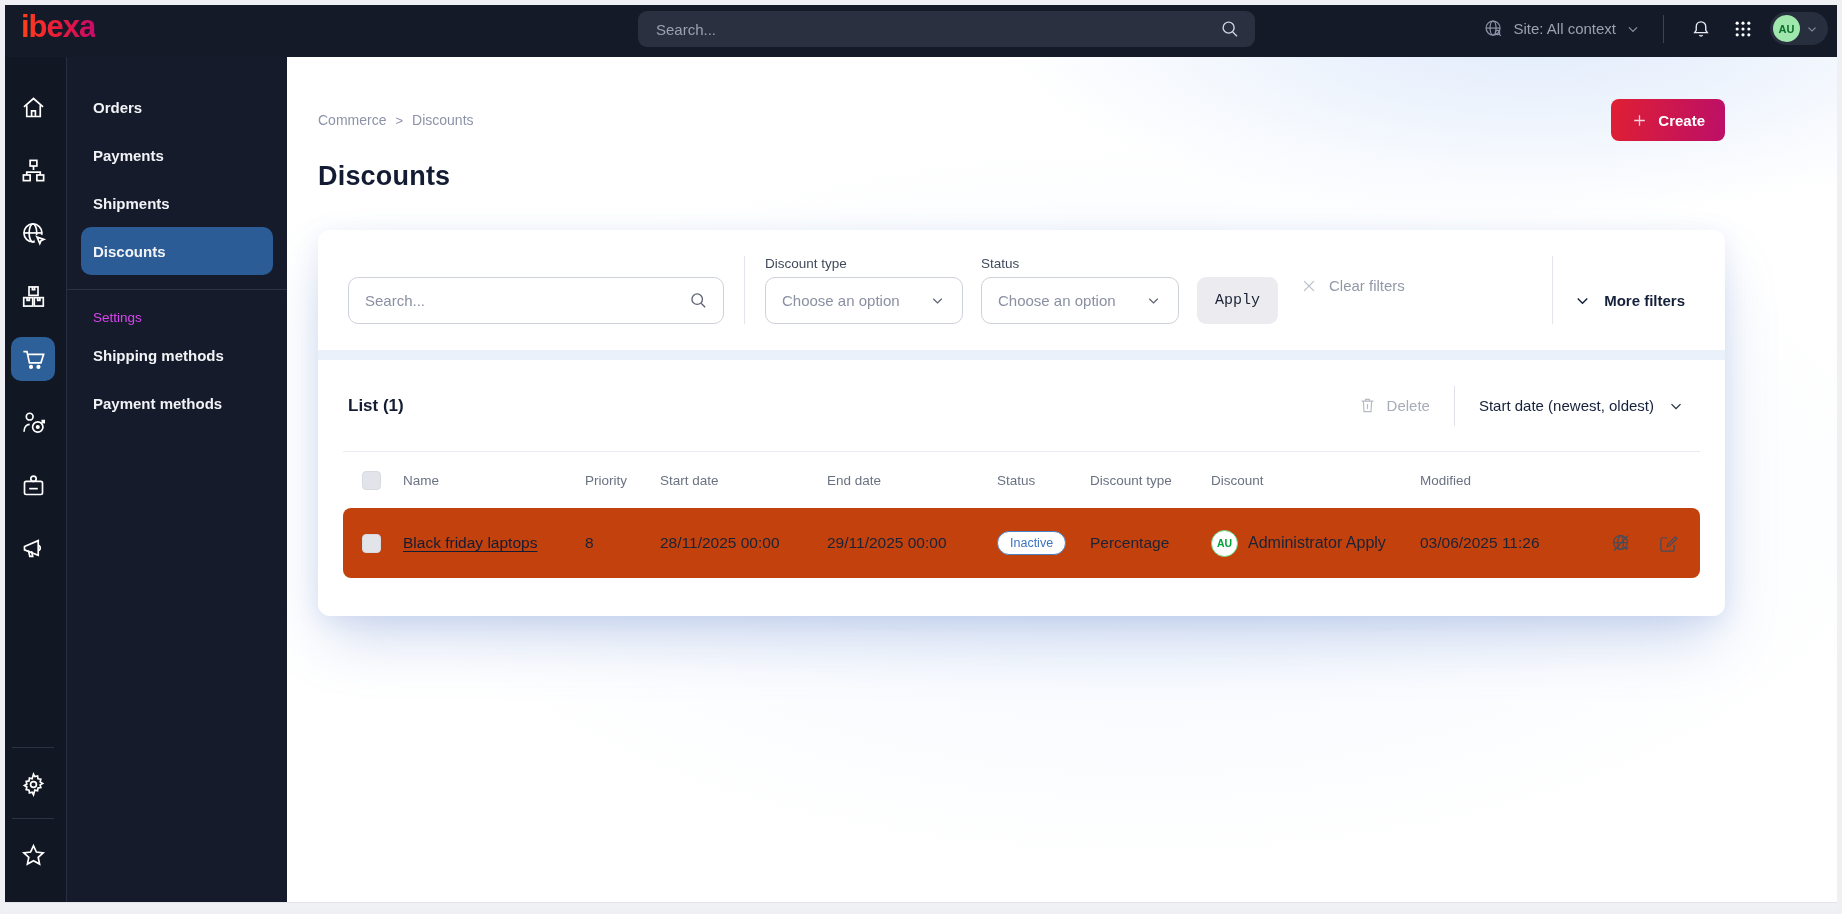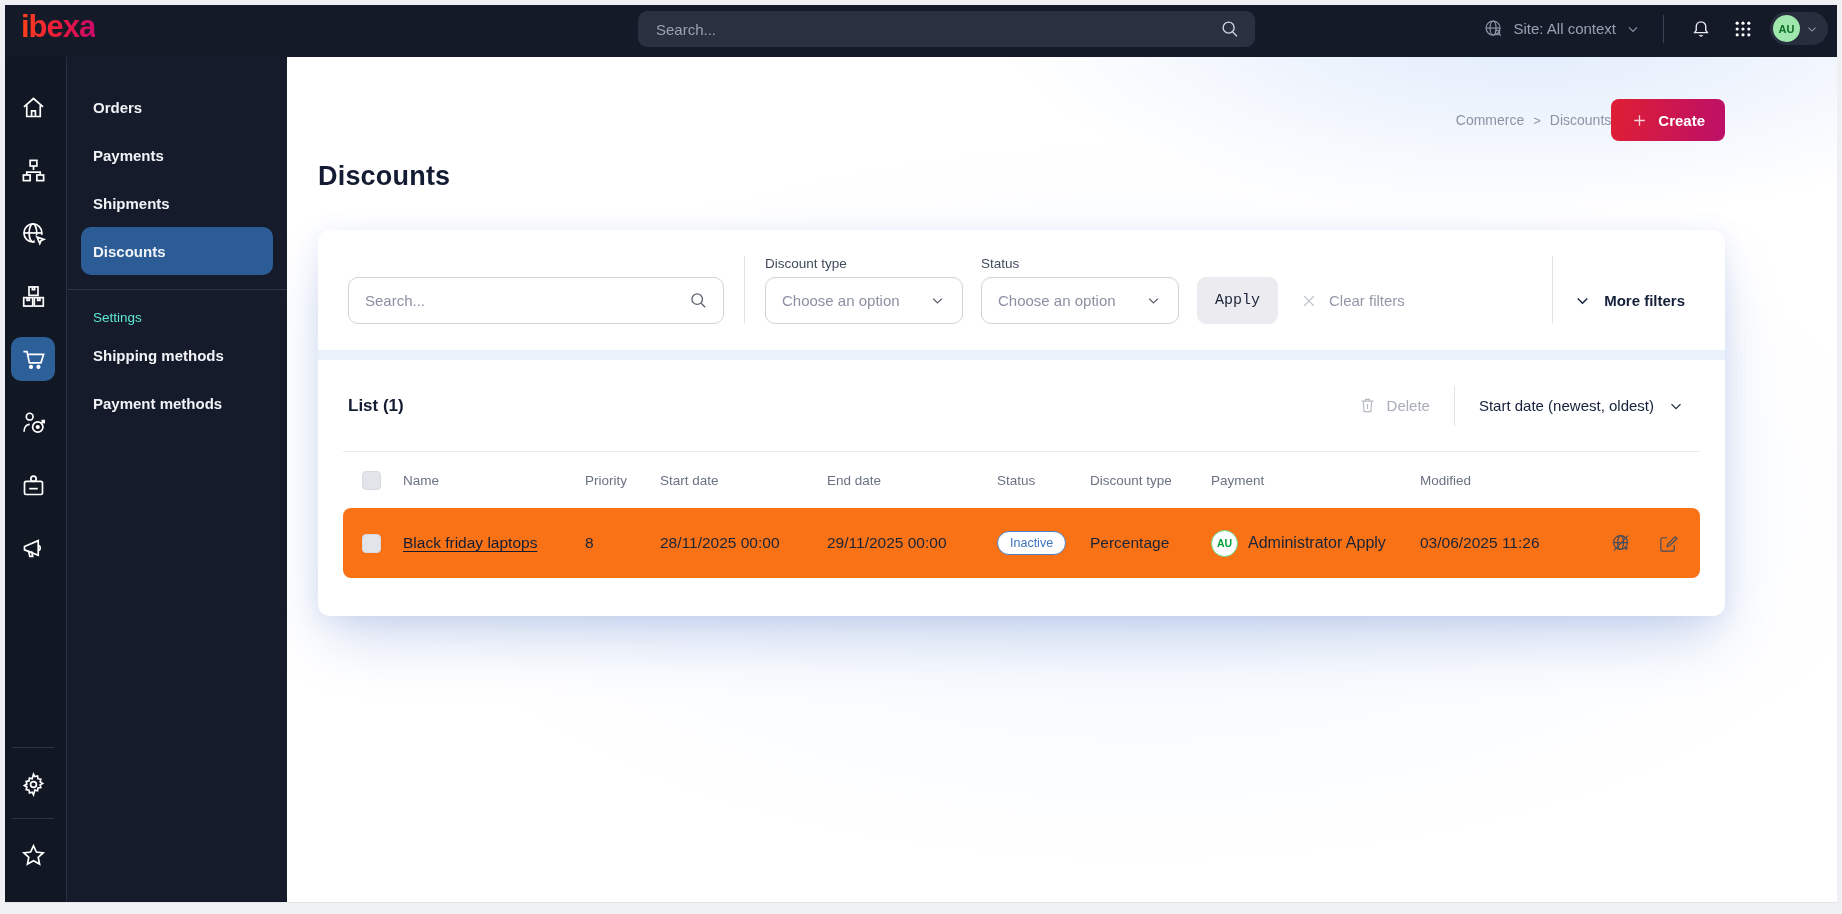--- a/index.html
+++ b/index.html
@@ -35,27 +35,27 @@
   .rail-btn { width:44px; height:44px; border-radius:10px; display:flex; align-items:center; justify-content:center; margin-bottom:19px; cursor:pointer; }
   .rail-btn.active { background:#2d5f99; }
   .rail-spacer { flex:1; }
   .rail-div { width:42px; height:1px; background:#2b3243; margin:6px 0 14px; }
 
   
   .menu { width:221px; background:#151b2b; border-left:1px solid #262e40; padding-top:26px; flex-shrink:0; }
   .menu-item { height:48px; display:flex; align-items:center; padding-left:26px; color:#f2f3f6; font-size:15px; font-weight:600; cursor:pointer; }
   .menu-item.active { margin:0 14px; padding-left:12px; border-radius:10px; background:#2b5c95; }
   .menu-sep { border-top:1px solid #2b3245; margin-top:14px; }
-  .menu-label { padding:20px 0 6px 26px; font-size:13.5px; color:#5eead4; }
+  .menu-label { padding:20px 0 6px 26px; font-size:13.5px; color:#d946ef; }
 
   
   .main { flex:1; position:relative; overflow:hidden;
     background: radial-gradient(760px 280px at 80% -4%, rgba(206,223,249,.65), rgba(255,255,255,0) 70%),
                 radial-gradient(1100px 520px at 55% 52%, rgba(214,229,251,.35), rgba(255,255,255,0) 70%), #fff; }
-  .content-header { display:flex; align-items:center; justify-content:flex-end; margin:42px 117px 0 31px; height:42px; }
+  .content-header { display:flex; align-items:center; justify-content:space-between; margin:42px 117px 0 31px; height:42px; }
   .breadcrumb { display:flex; align-items:center; gap:9px; font-size:14px; color:#8d93a7; }
   .breadcrumb .sep { font-size:13px; color:#8d93a7; }
   .crumb { cursor:pointer; }
   .btn-create { display:flex; align-items:center; gap:10px; height:42px; padding:0 20px; border:none; border-radius:8px;
     background:linear-gradient(98deg,#df1f33 0%,#bc0f68 100%); color:#fff; font-size:15px; font-weight:600; font-family:inherit; cursor:pointer; }
   .page-title { margin:20px 0 0 31px; font-size:27px; font-weight:700; color:#131c33; letter-spacing:.2px; }
 
   .card { margin:38px 117px 0 31px; background:#fff; border-radius:12px;
     box-shadow:0 30px 60px -10px rgba(99,134,205,.32), 0 4px 22px rgba(125,152,215,.16); overflow:hidden; }
 
@@ -63,21 +63,21 @@
   .filter-row { display:flex; align-items:flex-end; padding:26px 40px 26px 30px; }
   .f-search { width:376px; height:47px; border:1px solid #ced2da; border-radius:10px; display:flex; align-items:center; padding:0 14px 0 16px; background:#fff; }
   .f-search input { flex:1; border:none; outline:none; font-size:15px; font-family:inherit; color:#4a5264; }
   .f-search input::placeholder { color:#8a90a2; }
   .f-vdiv { width:1px; align-self:stretch; background:#e2e5ec; margin:0 20px; }
   .fgroup { display:flex; flex-direction:column; gap:6px; margin-right:18px; }
   .fgroup .flabel { font-size:13.5px; color:#414a5c; }
   .fselect { width:198px; height:47px; border:1px solid #ced2da; border-radius:10px; display:flex; align-items:center; justify-content:space-between; padding:0 16px; background:#fff; cursor:pointer; }
   .fselect .val { font-size:15px; color:#8a90a2; }
   .btn-apply { height:47px; padding:0 18px; border:none; border-radius:9px; background:#ececf0; color:#1a2336; font-size:15px; font-family:Liberation Mono, monospace; cursor:pointer; }
-  .clear-filters { height:47px; display:flex; align-items:center; gap:11px; margin-left:22px; cursor:pointer; }
+  .clear-filters { height:47px; display:flex; gap:11px; margin-left:22px; cursor:pointer; }
   .clear-filters .txt { font-size:15px; color:#9298a8; }
   .more-vdiv { width:1px; align-self:stretch; background:#e2e5ec; margin-left:auto; }
   .more-filters { height:47px; display:flex; align-items:center; gap:12px; margin-left:20px; cursor:pointer; }
   .more-filters .txt { font-size:15px; font-weight:700; color:#15203a; }
 
   .card-gap { height:10px; background:#ebf1fa; }
 
   
   .list-section { padding:0 25px 38px; }
   .list-header { height:91px; display:flex; align-items:center; padding:0 15px 0 5px; }
@@ -85,21 +85,21 @@
   .list-actions { margin-left:auto; display:flex; align-items:center; }
   .btn-delete { display:flex; align-items:center; gap:10px; cursor:default; }
   .btn-delete .txt { font-size:15px; color:#a7acb8; }
   .la-vdiv { width:1px; height:40px; background:#dfe2e8; margin:0 24px; }
   .sort-dd { display:flex; align-items:center; gap:13px; cursor:pointer; }
   .sort-dd .txt { font-size:15px; color:#15203a; }
 
   .table { border-top:1px solid #e8ebf1; }
   .cols { display:grid; grid-template-columns:41px 182px 75px 167px 170px 93px 121px 209px 190px 1fr; align-items:center; padding-left:19px; }
   .thead { height:56px; font-size:13.5px; color:#6a7282; }
-  .trow { height:70px; background:#f97316; border-radius:8px; font-size:15.5px; color:#1a2336; }
+  .trow { height:70px; background:#c2410c; border-radius:8px; font-size:15.5px; color:#1a2336; }
   .cbx { width:19px; height:19px; border-radius:4px; background:#e2e4ea; border:1px solid #d7dae1; cursor:pointer; }
   .name-link { color:#131c33; text-decoration:underline; text-underline-offset:3px; cursor:pointer; }
   .badge { display:inline-block; padding:4px 12px; border:1px solid #4a80c8; border-radius:13px; background:#fff; color:#3c73bd; font-size:12.5px; }
   .creator-cell { display:flex; align-items:center; gap:10px; font-size:16px; }
   .avatar-ring { width:27px; height:27px; border-radius:50%; border:1.5px solid #6cd886; color:#00a23a; background:#fff; font-size:10.5px; font-weight:700; display:flex; align-items:center; justify-content:center; flex-shrink:0; }
   .row-icons { display:flex; align-items:center; gap:24px; }
   .row-icons .act { cursor:pointer; display:flex; }
 </style>
 </head>
 <body>
@@ -389,21 +389,21 @@
           <div class="cols thead">
             <div>
                 <div class="cbx"></div>
               </div>
             <div>Name</div>
             <div>Priority</div>
             <div>Start date</div>
             <div>End date</div>
             <div>Status</div>
             <div>Discount type</div>
-            <div>Payment</div>
+            <div>Discount</div>
             <div>Modified</div>
             <div></div>
           </div>
 
           <div class="cols trow">
             <div>
                 <div class="cbx"></div>
               </div>
             <div><span class="name-link">Black friday laptops</span></div>
             <div>8</div>

